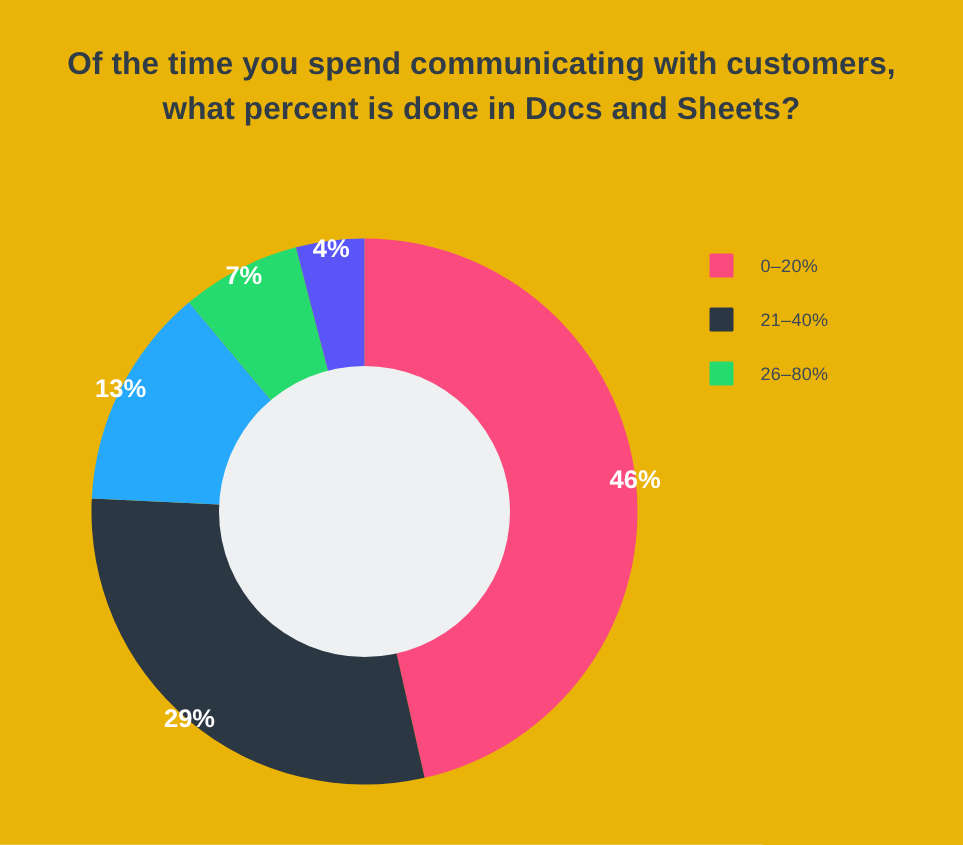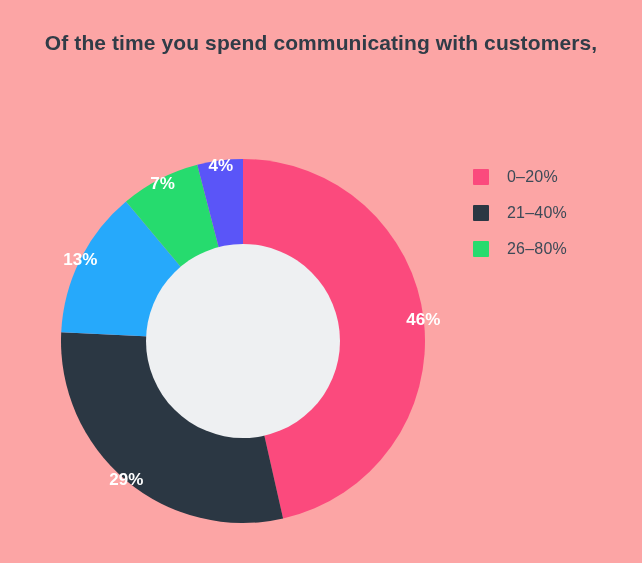--- a/index.html
+++ b/index.html
@@ -11,21 +11,21 @@
     width: 642px;
     height: 563px;
     background: #e8ebed;
     font-family: "Liberation Sans", sans-serif;
     overflow: hidden;
     position: relative;
   }
   #chart-card {
     position: absolute;
     inset: 0;
-    background: #fca5a5;
+    background: #eab308;
   }
   #chart-title {
     position: absolute;
     left: 0;
     top: 28px;
     width: 642px;
     text-align: center;
     font-size: 21px;
     font-weight: bold;
     line-height: 30px;
@@ -69,33 +69,34 @@
     height: 36px;
   }
   .legend-swatch {
     width: 16px;
     height: 16px;
     flex: 0 0 16px;
     border-radius: 1px;
   }
   .legend-label {
     margin-left: 18px;
-    font-size: 16px;
+    font-size: 12px;
     color: #3c4a57;
     white-space: nowrap;
     letter-spacing: 0.2px;
   }
 </style>
 </head>
 <body>
 
 <div id="chart-card">
 
   <div id="chart-title">
     <span class="title-line">Of the time you spend communicating with customers,</span>
+    <span class="title-line">what percent is done in Docs and Sheets?</span>
   </div>
 
   <div id="plot-area">
     <svg id="donut-svg" width="406" height="380" viewBox="0 0 406 380" aria-label="donut chart">
       <g id="donut-slices">
           <path d="M 203 4 A 182 182 0 0 1 243.09651696715036 363.5282212131441 L 203 186 Z" fill="#fb4a7d"></path>
           <path d="M 243.09651696715036 363.5282212131441 A 182 182 0 0 1 21.206144268692555 177.34009132007878 L 203 186 Z" fill="#2b3743"></path>
           <path d="M 21.206144268692555 177.34009132007878 A 182 182 0 0 1 86.01265503704981 46.579911352346016 L 203 186 Z" fill="#26a9fb"></path>
           <path d="M 86.01265503704981 46.579911352346016 A 182 182 0 0 1 157.29106633304355 9.83333634586316 L 203 186 Z" fill="#26db6e"></path>
           <path d="M 157.29106633304355 9.83333634586316 A 182 182 0 0 1 202.99999999999997 4 L 203 186 Z" fill="#5a55f8"></path>

